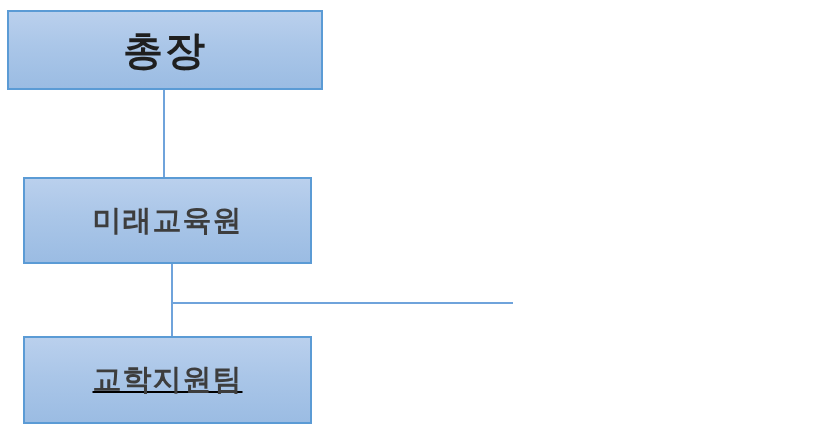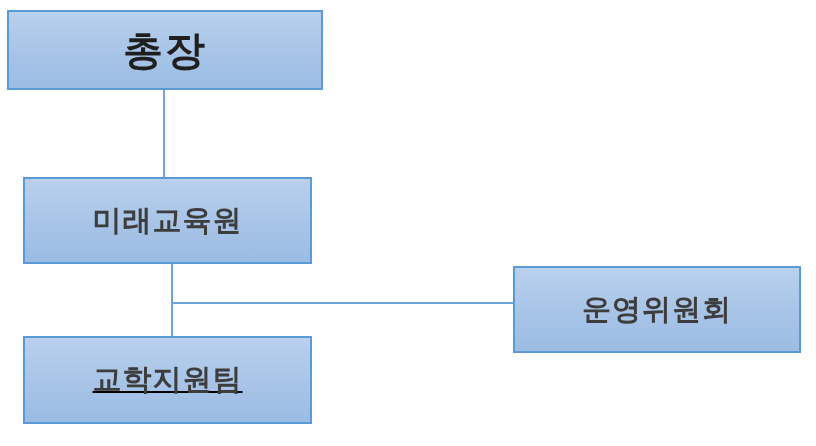--- a/index.html
+++ b/index.html
@@ -66,21 +66,18 @@
   <div class="connector connector-h1"></div>
 
   <div class="node node-chancellor">
     <span class="node-label">총장</span>
   </div>
 
   <div class="node node-future-edu">
     <span class="node-label">미래교육원</span>
   </div>
 
-  <div class="node node-committee">
-    <span class="node-label">운영위원회</span>
-  </div>
 
   <div class="node node-support-team">
     <span class="node-label">교학지원팀</span>
   </div>
 
 </div>
 
 </body></html>

